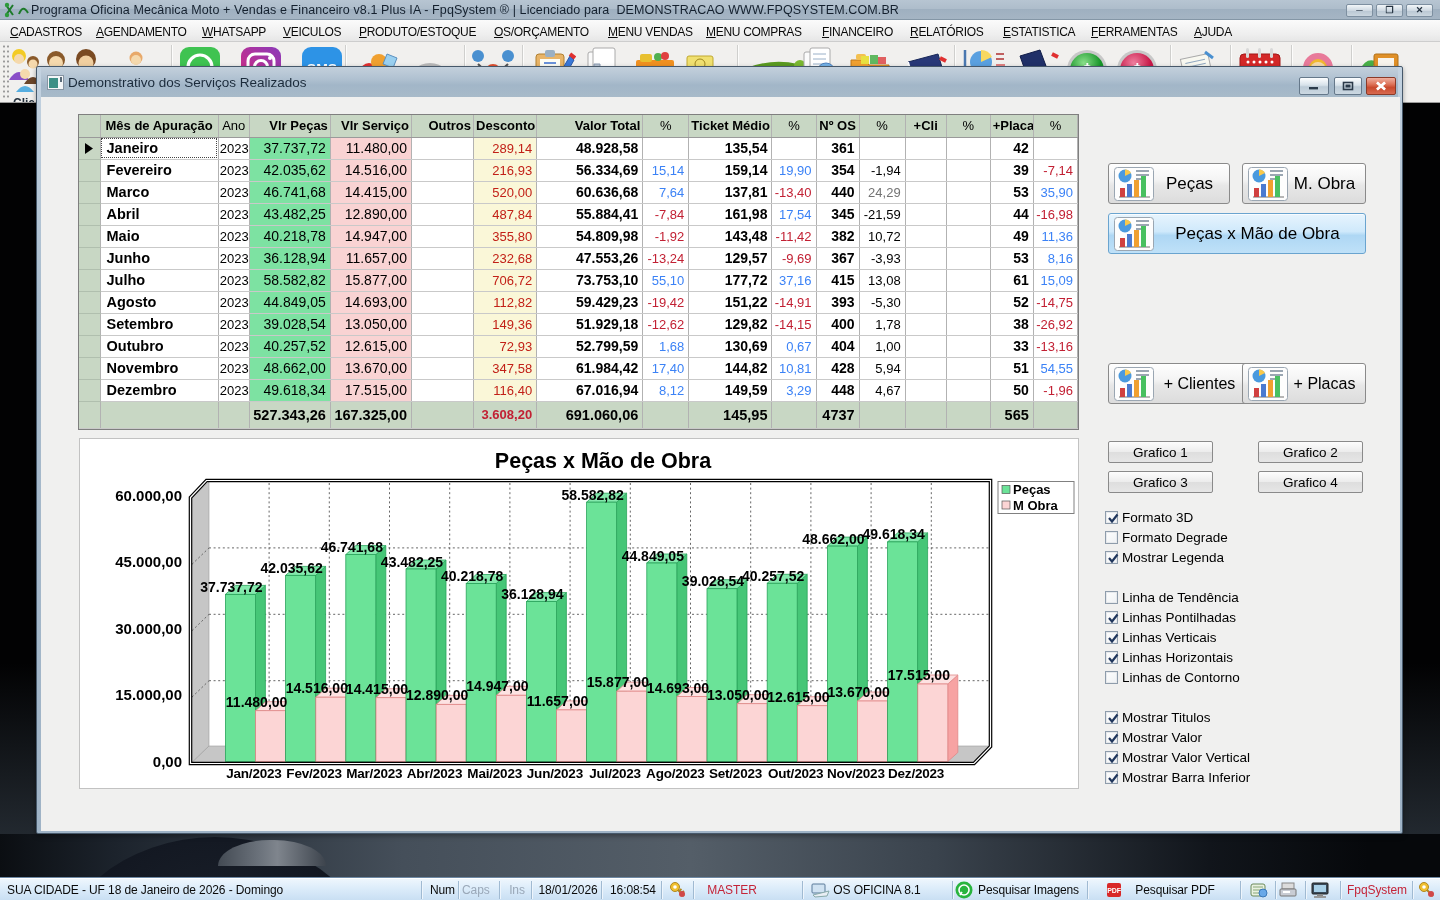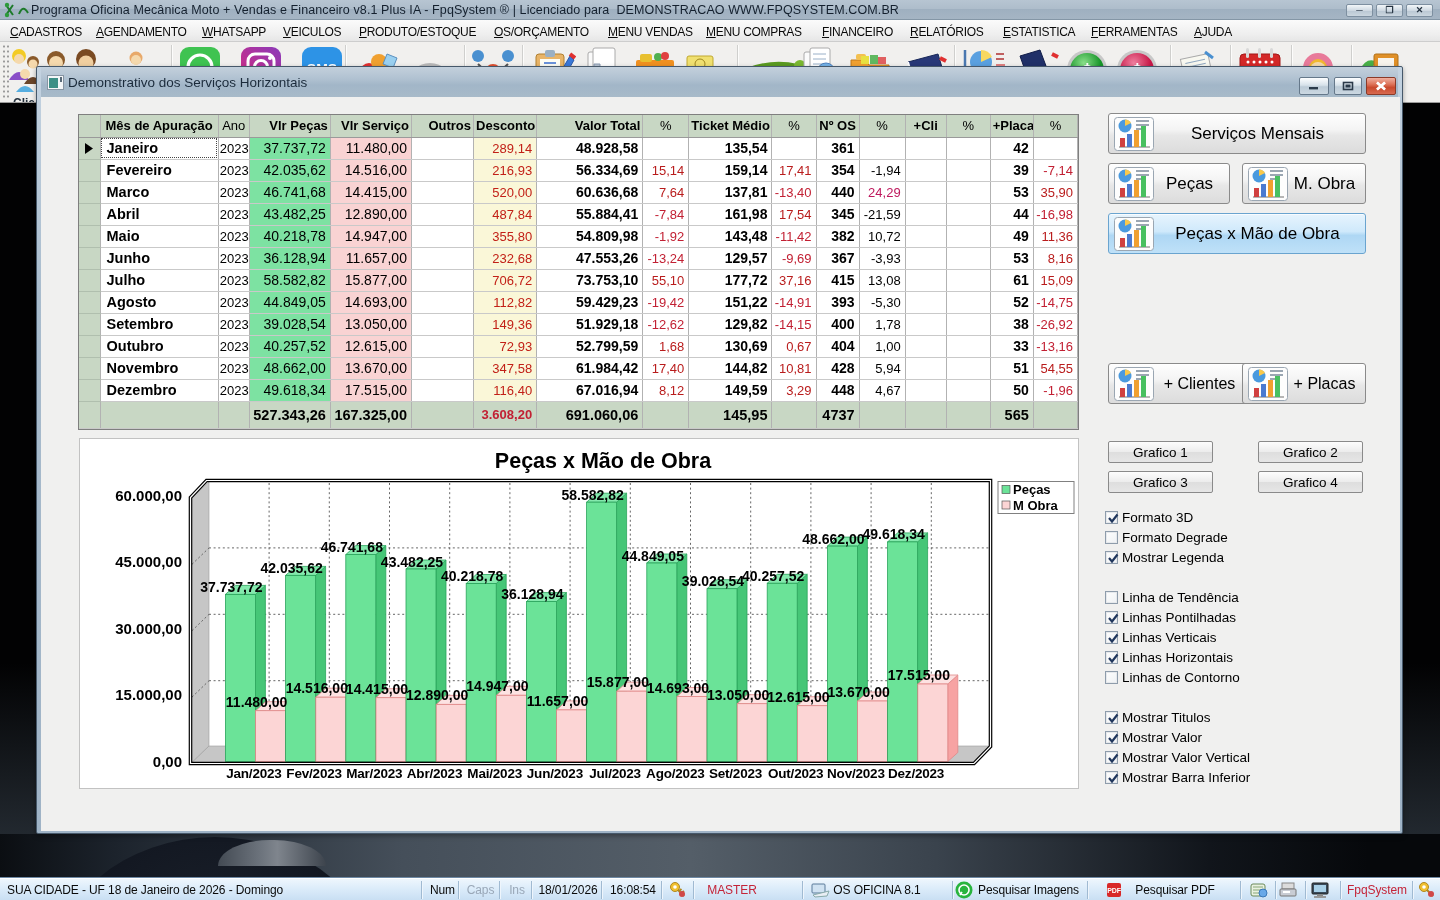--- a/index.html
+++ b/index.html
@@ -42,21 +42,21 @@
 thead th{background:#c8d7c4;font-size:13px;height:22px;padding:0 2px;border-bottom:1px solid #9a9a9a;}
 .sel{background:#c8d7c4;border-bottom:1px solid #b0bfae;}
 td.mon{font-weight:bold;font-size:14.5px;text-align:left;padding-left:6px;background:#fff;}
 td.ano{text-align:center;background:#fff;font-size:13px;padding:0 1px;}
 td.num{text-align:right;background:#fff;}
 td.g{background:#7de2a2;text-align:right;}
 td.p{background:#f9d3d3;text-align:right;}
 td.d{background:#faf7d8;text-align:right;color:#c22017;font-size:13px;}
 td.tot{text-align:right;font-weight:bold;background:#fff;}
 td.pc{text-align:right;font-size:13px;background:#fff;}
-.blue{color:#b91c1c;}
+.blue{color:#3b82f6;}
 .red{color:#c22033;}
 tfoot td{background:#c8d7c4;font-weight:bold;height:27px;font-size:14.5px;border-top:1px solid #8a8a8a;}
 
 #chart{position:absolute;left:38px;top:341px;width:1000px;height:351px;background:#fff;border:1px solid #c2c2c2;}
 
 .sbtn{position:absolute;border:1px solid #8a8a8a;border-radius:3px;background:linear-gradient(180deg,#fefefe 0%,#f4f4f4 40%,#e7e7e7 55%,#dcdcdc 100%);display:flex;align-items:center;box-shadow:0 1px 0 rgba(255,255,255,.7) inset;}
 .sbtn.hi{background:linear-gradient(180deg,#e7f4fd 0%,#cfe9fb 45%,#aed7f4 55%,#bfe1f8 100%);border-color:#6aa4cf;}
 .sbtn .lab{flex:1;text-align:center;font-size:17px;color:#000;margin-left:-4px;}
 .sbtn svg{margin-left:5px;flex:none;}
 .gbtn{position:absolute;border:1px solid #8a8a8a;border-radius:2px;background:linear-gradient(180deg,#fdfdfd,#ececec 50%,#dedede 52%,#e6e6e6);font-size:13.5px;text-align:center;color:#000;}
@@ -303,21 +303,21 @@
         <path d="M4 24 Q10 10 22 16 Q14 20 14 30 Q8 32 4 24" fill="#48b048"></path>
         <rect x="18" y="8" width="24" height="32" rx="2" fill="#e09028" stroke="#b07018"></rect>
         <rect x="22" y="12" width="16" height="22" fill="#f8f4ec"></rect>
         <text x="30" y="27" font-size="8" font-weight="bold" fill="#d02020" text-anchor="middle" font-family="Liberation Sans">EXIT</text>
       </svg>
 <div id="clielbl">Clie</div>
 </div>
 <div id="win" class="abs">
 <div id="wtitle"></div>
 <div id="wicon"></div>
-<div id="wtext">Demonstrativo dos Serviços Horizontais</div>
+<div id="wtext">Demonstrativo dos Serviços Realizados</div>
 <div class="ibtn g" style="left:1262px;width:30px;">
         <svg class="gl" width="12" height="8">
           <rect x="1" y="5" width="9" height="2.4" fill="#2a3a4a"></rect>
         </svg>
       </div>
 <div class="ibtn g" style="left:1297px;width:28px;">
         <svg class="gl" width="12" height="10">
           <rect x="1.5" y="1.5" width="9" height="7" fill="none" stroke="#2a3a4a" stroke-width="1.6"></rect>
           <rect x="3.5" y="3.5" width="5" height="3" fill="#2a3a4a"></rect>
         </svg>
@@ -397,42 +397,42 @@
                 <td class="sel" style="text-align:center;padding:0"></td>
                 <td class="mon" style="">Fevereiro</td>
                 <td class="ano">2023</td>
                 <td class="g">42.035,62</td>
                 <td class="p">14.516,00</td>
                 <td class="num"></td>
                 <td class="d">216,93</td>
                 <td class="tot">56.334,69</td>
                 <td class="pc"><span class="blue">15,14</span></td>
                 <td class="tot">159,14</td>
-                <td class="pc"><span class="blue">17,41</span></td>
+                <td class="pc"><span class="blue">19,90</span></td>
                 <td class="tot">354</td>
                 <td class="pc" style="color:#000">-1,94</td>
                 <td class="num"></td>
                 <td class="pc"></td>
                 <td class="tot">39</td>
                 <td class="pc"><span class="red">-7,14</span></td>
               </tr>
 <tr>
                 <td class="sel" style="text-align:center;padding:0"></td>
                 <td class="mon" style="">Marco</td>
                 <td class="ano">2023</td>
                 <td class="g">46.741,68</td>
                 <td class="p">14.415,00</td>
                 <td class="num"></td>
                 <td class="d">520,00</td>
                 <td class="tot">60.636,68</td>
                 <td class="pc"><span class="blue">7,64</span></td>
                 <td class="tot">137,81</td>
                 <td class="pc"><span class="red">-13,40</span></td>
                 <td class="tot">440</td>
-                <td class="pc" style="color:#be185d">24,29</td>
+                <td class="pc" style="color:#737373">24,29</td>
                 <td class="num"></td>
                 <td class="pc"></td>
                 <td class="tot">53</td>
                 <td class="pc"><span class="blue">35,90</span></td>
               </tr>
 <tr>
                 <td class="sel" style="text-align:center;padding:0"></td>
                 <td class="mon" style="">Abril</td>
                 <td class="ano">2023</td>
                 <td class="g">43.482,25</td>
@@ -813,34 +813,20 @@
 <text x="813.6" y="100.4" font-size="14" font-weight="bold" fill="#000" text-anchor="middle" font-family="Liberation Sans">49.618,34</text>
 <text x="838.8" y="241.0" font-size="14" font-weight="bold" fill="#000" text-anchor="middle" font-family="Liberation Sans">17.515,00</text>
 <text x="836.1" y="338.5" font-size="13.5" letter-spacing="-0.2" font-weight="bold" fill="#000" text-anchor="middle" font-family="Liberation Sans">Dez/2023</text>
 <rect x="918" y="42.5" width="76" height="32" fill="#fff" stroke="#808080"></rect>
 <rect x="922" y="46.5" width="8" height="8" fill="#6be398" stroke="#555" stroke-width="0.7"></rect>
 <text x="933" y="55" font-size="13" font-weight="bold" fill="#000" font-family="Liberation Sans">Peças</text>
 <rect x="922" y="62" width="8" height="8" fill="#fcd5d5" stroke="#555" stroke-width="0.7"></rect>
 <text x="933" y="70.5" font-size="13" font-weight="bold" fill="#000" font-family="Liberation Sans">M Obra</text>
 </svg>
         </div>
-<div class="sbtn" style="left:1067px;top:16px;width:258px;height:41px">
-          <svg width="40" height="34" viewBox="0 0 40 34">
-            <rect x="0.5" y="0.5" width="39" height="33" rx="3" fill="#fdfdfd" stroke="#9aa6b2"></rect>
-            <circle cx="11" cy="9" r="6.5" fill="#4a9ade"></circle>
-            <path d="M11 9 L11 2.5 A6.5 6.5 0 0 1 17 6 Z" fill="#f8c84a"></path>
-            <path d="M22 4 h13 M22 8 h13 M22 12 h10" stroke="#9aa6b2" stroke-width="1.8"></path>
-            <path d="M5 30 h31" stroke="#888" stroke-width="1.2"></path>
-            <rect x="6" y="21" width="5" height="9" fill="#d04040"></rect>
-            <rect x="13" y="17" width="5" height="13" fill="#4a7ad0"></rect>
-            <rect x="20" y="13" width="5" height="17" fill="#f0a030"></rect>
-            <rect x="27" y="9" width="5" height="21" fill="#48c060"></rect>
-          </svg>
-          <div class="lab" style="font-size:17px">Serviços Mensais</div>
-        </div>
 <div class="sbtn" style="left:1067px;top:66px;width:122px;height:41px">
           <svg width="40" height="34" viewBox="0 0 40 34">
             <rect x="0.5" y="0.5" width="39" height="33" rx="3" fill="#fdfdfd" stroke="#9aa6b2"></rect>
             <circle cx="11" cy="9" r="6.5" fill="#4a9ade"></circle>
             <path d="M11 9 L11 2.5 A6.5 6.5 0 0 1 17 6 Z" fill="#f8c84a"></path>
             <path d="M22 4 h13 M22 8 h13 M22 12 h10" stroke="#9aa6b2" stroke-width="1.8"></path>
             <path d="M5 30 h31" stroke="#888" stroke-width="1.2"></path>
             <rect x="6" y="21" width="5" height="9" fill="#d04040"></rect>
             <rect x="13" y="17" width="5" height="13" fill="#4a7ad0"></rect>
             <rect x="20" y="13" width="5" height="17" fill="#f0a030"></rect>
@@ -1005,21 +991,21 @@
 <div class="ssep" style="left:802px"></div>
 <div class="ssep" style="left:952px"></div>
 <div class="ssep" style="left:1087px"></div>
 <div class="ssep" style="left:1240px"></div>
 <div class="ssep" style="left:1275px"></div>
 <div class="ssep" style="left:1305px"></div>
 <div class="ssep" style="left:1340px"></div>
 <div class="ssep" style="left:1412px"></div>
 <div class="sitem" style="left:7px">SUA CIDADE - UF 18 de Janeiro de 2026 - Domingo</div>
 <div class="sitem" style="left:427px;width:31px;text-align:center">Num</div>
-<div class="sitem" style="left:462px;width:37px;text-align:center;color:#9aa8b8">Caps</div>
+<div class="sitem" style="left:462px;width:37px;color:#9aa8b8">Caps</div>
 <div class="sitem" style="left:503px;width:28px;text-align:center;color:#9aa8b8">Ins</div>
 <div class="sitem" style="left:535px;width:66px;text-align:center">18/01/2026</div>
 <div class="sitem" style="left:605px;width:56px;text-align:center">16:08:54</div>
 <svg class="sitem" style="left:668px;top:2px" width="20" height="18">
         <circle cx="7" cy="6" r="4.5" fill="#f0c030" stroke="#b08820"></circle>
         <circle cx="7" cy="6" r="1.8" fill="#fff"></circle>
         <path d="M10 9 L16 15 M13 12 l3 -2 M11 10 l2.5 -2" stroke="#b08820" stroke-width="2"></path>
         <circle cx="14" cy="13" r="3" fill="#d04848"></circle>
       </svg>
 <div class="sitem" style="left:682px;width:100px;text-align:center;color:#c42438">MASTER</div>

